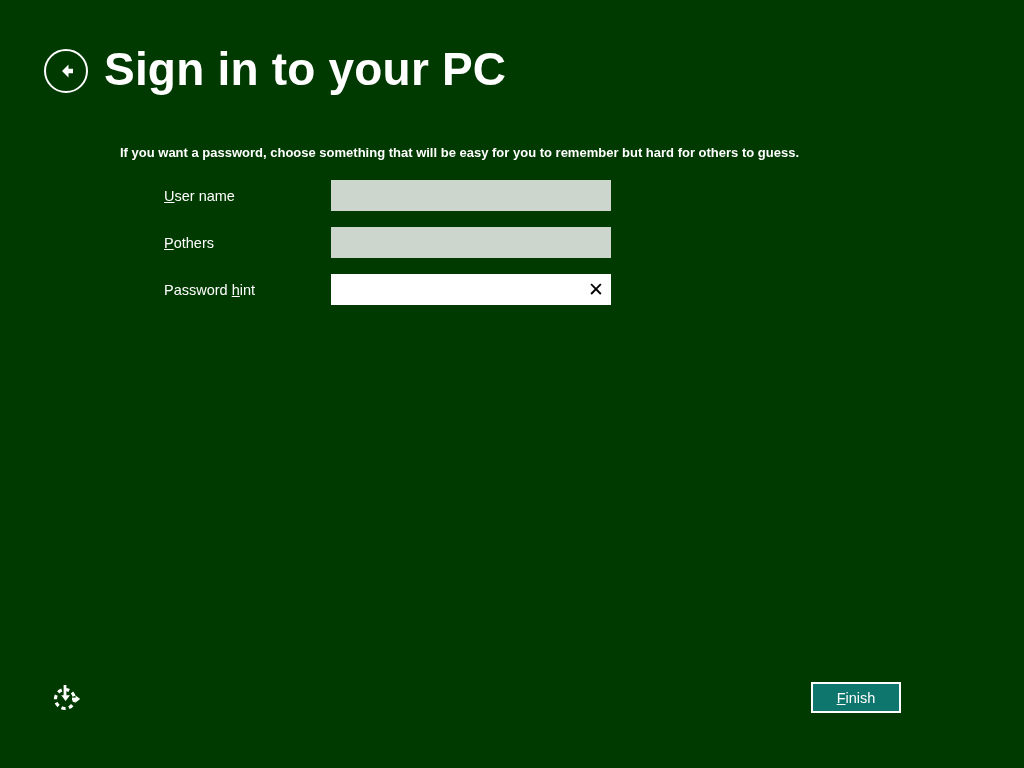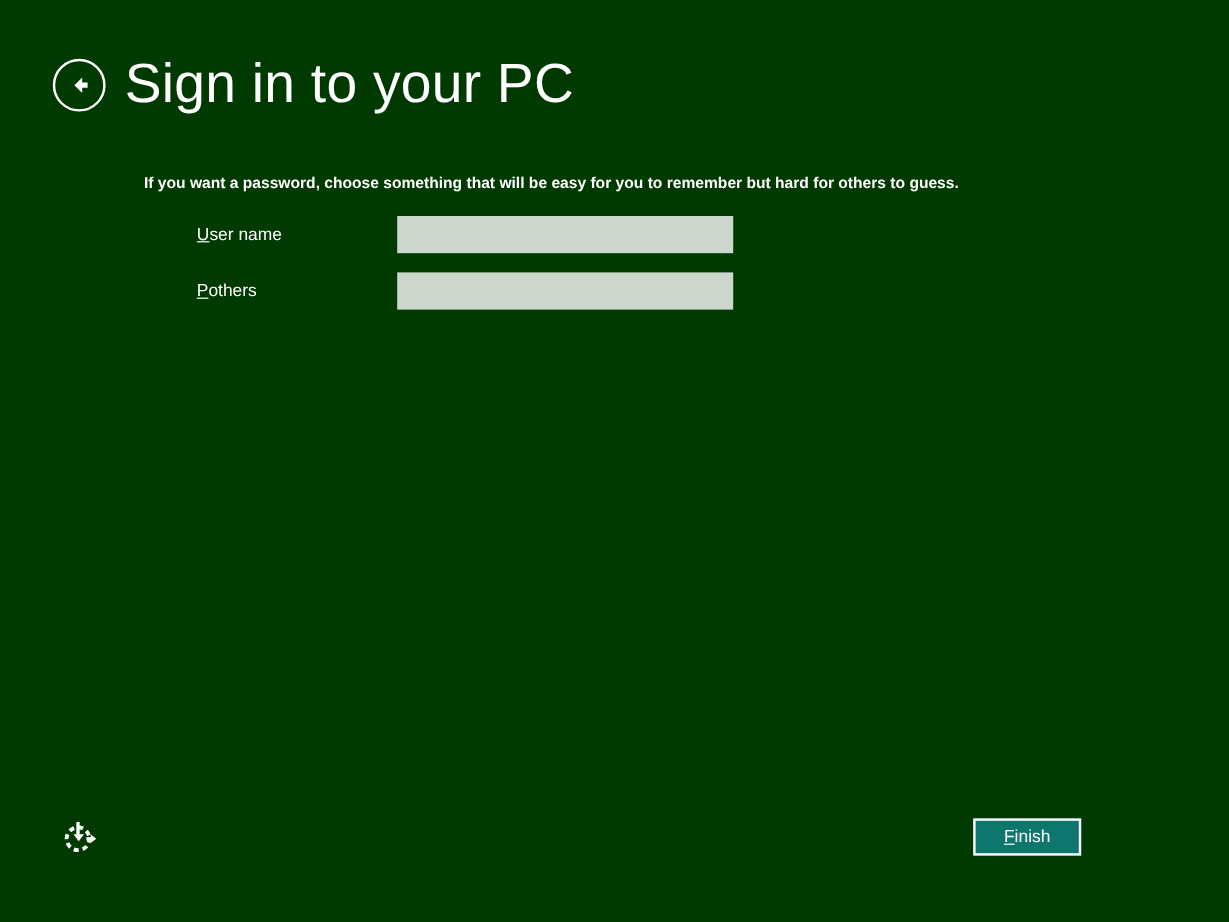--- a/index.html
+++ b/index.html
@@ -35,21 +35,21 @@
     display: flex;
     align-items: center;
     justify-content: center;
     cursor: pointer;
     flex: 0 0 auto;
   }
   .back-button svg { display: block; }
 
   .page-title {
     font-size: 46px;
-    font-weight: 400;
+    font-weight: 700;
     line-height: 1;
     letter-spacing: 0.2px;
     color: #ffffff;
     white-space: nowrap;
     padding-bottom: 4px;
   }
 
   
   .subtitle {
     position: absolute;
@@ -184,20 +184,27 @@
   </div>
 
   <div class="form-row">
     <label class="field-label"><span></span><u>P</u><span>others</span></label>
     <div class="field-wrap">
       <input class="field-input" type="password" value="" style="">
     </div>
   </div>
 
 
+  <div class="form-row">
+    <label class="field-label"><span>Password </span><u>h</u><span>int</span></label>
+    <div class="field-wrap">
+      <input class="field-input focused" type="text" value="" style="">
+      <span class="clear-button">✕</span>
+    </div>
+  </div>
 
 </div>
 
 <div class="ease-of-access">
   <span>
     <svg width="32" height="32" viewBox="0 0 32 32" aria-hidden="true">
 
       <g fill="none" stroke="#ffffff" stroke-width="3.2" stroke-linecap="butt">
         <circle cx="15" cy="18" r="9.5" stroke-dasharray="4.2 3.4" stroke-dashoffset="1"></circle>
       </g>

